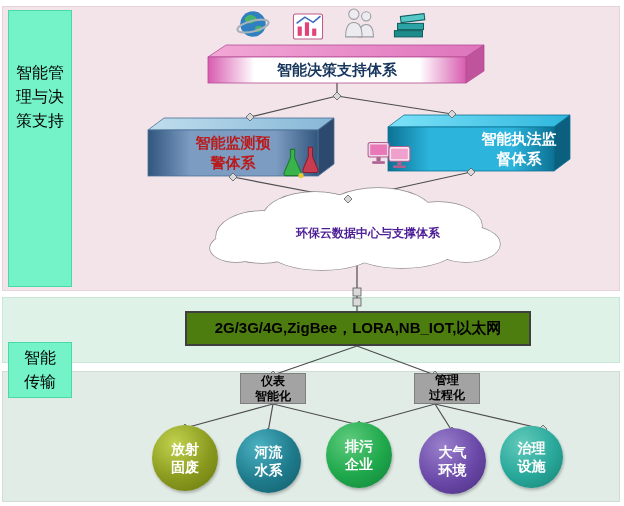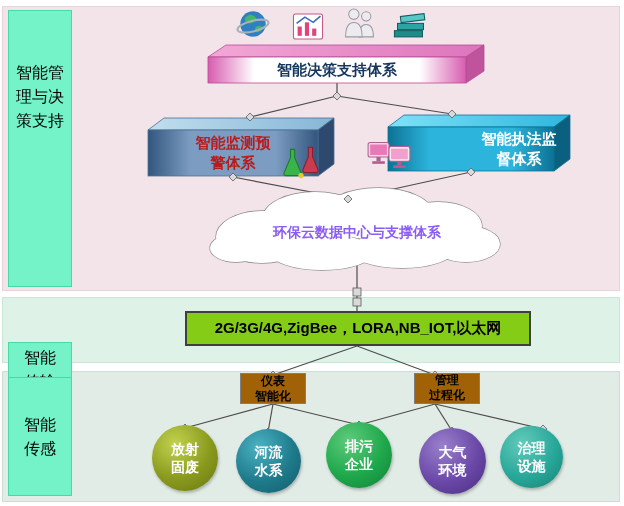--- a/index.html
+++ b/index.html
@@ -20,26 +20,26 @@
   .side-label span { display:block; width:3.15em; text-align:center; line-height:1.5; }
   #side-transmission span, #side-sensing span { width:2.15em; }
 
   .overlay { position:absolute; left:0; top:0; z-index:2; pointer-events:none; }
 
   .txt { position:absolute; z-index:3; display:flex; align-items:center; justify-content:center; text-align:center; }
   #decision-label    { left:208px; top:57px;  width:258px; height:26px; font-weight:bold; font-size:15px; color:#17365d; }
   #monitoring-label  { left:148px; top:130px; width:170px; height:46px; font-weight:bold; font-size:15px; color:#b91c1c; }
   #enforcement-label { left:388px; top:127px; width:166px; height:44px; font-weight:bold; font-size:15px; color:#fff;margin-left:48px; }
   #monitoring-label span, #enforcement-label span { display:block; width:5.3em; text-align:center; line-height:1.35; }
-  #cloud-label { left:252px; top:221px; width:210px; height:24px; font-weight:bold; font-size:14px; color:#8b5cf6; }
+  #cloud-label { left:263px; top:221px; width:210px; height:24px; font-weight:bold; font-size:12px; color:#4c1d95; }
 
   #transmission-box { left:185px; top:311px; width:346px; height:35px; z-index:3;
-                      background:#84cc16; border:2px solid #3f3f3f; font-weight:bold; font-size:15px; color:#000; }
-
-  .small-box { position:absolute; z-index:3; background:#a16207; border:1px solid #7f7f7f;
+                      background:#4d7c0f; border:2px solid #3f3f3f; font-weight:bold; font-size:15px; color:#000; }
+
+  .small-box { position:absolute; z-index:3; background:#a3a3a3; border:1px solid #7f7f7f;
                display:flex; flex-direction:column; align-items:center; justify-content:center;
                font-size:12px; font-weight:bold; line-height:1.25; color:#000; }
   #instrument-box { left:240px; top:373px; width:66px; height:31px; }
   #process-box    { left:414px; top:373px; width:66px; height:31px;justify-content:flex-end; }
 
   .node { position:absolute; z-index:3; border-radius:50%; display:flex; align-items:center; justify-content:center;
           color:#fff; font-weight:bold; font-size:14px; box-shadow:1px 2px 3px rgba(0,0,0,0.25); }
   .node span { display:block; width:2.25em; text-align:center; line-height:1.3; }
   #node-1 { left:152px; top:425px; width:66px; height:66px; background:radial-gradient(circle at 35% 28%, #c2d24e, #8a9a1e 55%, #66760e); }
   #node-2 { left:236px; top:429px; width:65px; height:64px; background:radial-gradient(circle at 35% 28%, #4cb2c2, #1e7b8c 55%, #135b68); }
@@ -221,23 +221,20 @@
       <rect x="26" y="26" width="12" height="2.5" fill="#b06090"></rect>
     </svg>
   </div>
 
   <div class="side-label" id="side-management">
     <span>智能管理与决策支持</span>
   </div>
   <div class="side-label" id="side-transmission">
     <span>智能传输</span>
   </div>
-  <div class="side-label" id="side-sensing">
-    <span>智能传感</span>
-  </div>
 
   <div class="txt" id="decision-label">
     <span>智能决策支持体系</span>
   </div>
   <div class="txt" id="monitoring-label">
     <span>智能监测预警体系</span>
   </div>
   <div class="txt" id="enforcement-label">
     <span>智能执法监督体系</span>
   </div>

